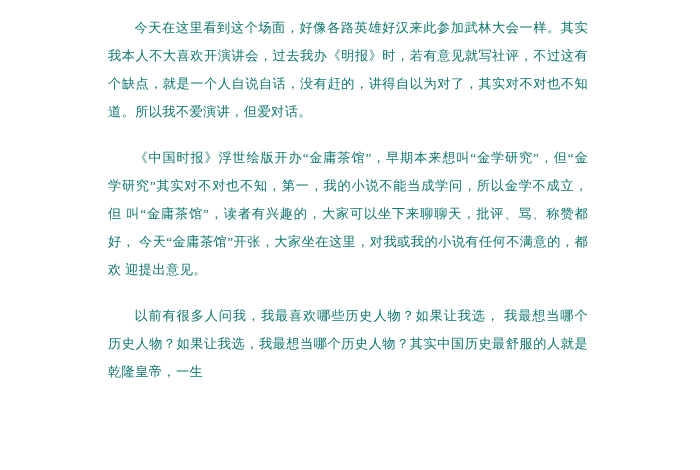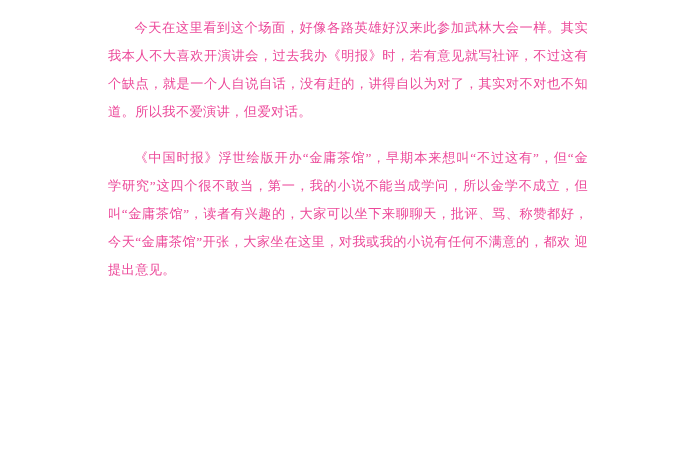--- a/index.html
+++ b/index.html
@@ -18,30 +18,31 @@
     height: 470px;
     box-sizing: border-box;
     padding: 14px 108px 0 108px;
     background: #ffffff;
     position: relative;
   }
   .para {
     margin: 0 4px 18px 0;
     font-size: 13.2px;
     line-height: 28px;
-    color: #ec4899;
+    color: #0f766e;
     text-align: justify;
     text-justify: inter-ideograph;
     text-indent: 2em;
     letter-spacing: 0.4px;
     font-family: "Liberation Serif", "DejaVu Serif", serif;
   }
   .para.last {
     margin-bottom: 0;
   }
 </style>
 </head>
 <body>
 
 <div class="page">
   <p class="para">今天在这里看到这个场面，好像各路英雄好汉来此参加武林大会一样。其实 我本人不大喜欢开演讲会，过去我办《明报》时，若有意见就写社评，不过这有 个缺点，就是一个人自说自话，没有赶的，讲得自以为对了，其实对不对也不知 道。所以我不爱演讲，但爱对话。</p>
-  <p class="para">《中国时报》浮世绘版开办“金庸茶馆”，早期本来想叫“不过这有”，但“金 学研究”这四个很不敢当，第一，我的小说不能当成学问，所以金学不成立，但 叫“金庸茶馆”，读者有兴趣的，大家可以坐下来聊聊天，批评、骂、称赞都好， 今天“金庸茶馆”开张，大家坐在这里，对我或我的小说有任何不满意的，都欢 迎提出意见。</p>
+  <p class="para">《中国时报》浮世绘版开办“金庸茶馆”，早期本来想叫“金学研究”，但“金 学研究”其实对不对也不知，第一，我的小说不能当成学问，所以金学不成立，但 叫“金庸茶馆”，读者有兴趣的，大家可以坐下来聊聊天，批评、骂、称赞都好， 今天“金庸茶馆”开张，大家坐在这里，对我或我的小说有任何不满意的，都欢 迎提出意见。</p>
+  <p class="para last">以前有很多人问我，我最喜欢哪些历史人物？如果让我选， 我最想当哪个 历史人物？如果让我选，我最想当哪个历史人物？其实中国历史最舒服的人就是 乾隆皇帝，一生</p>
 </div>
 
 </body></html>

